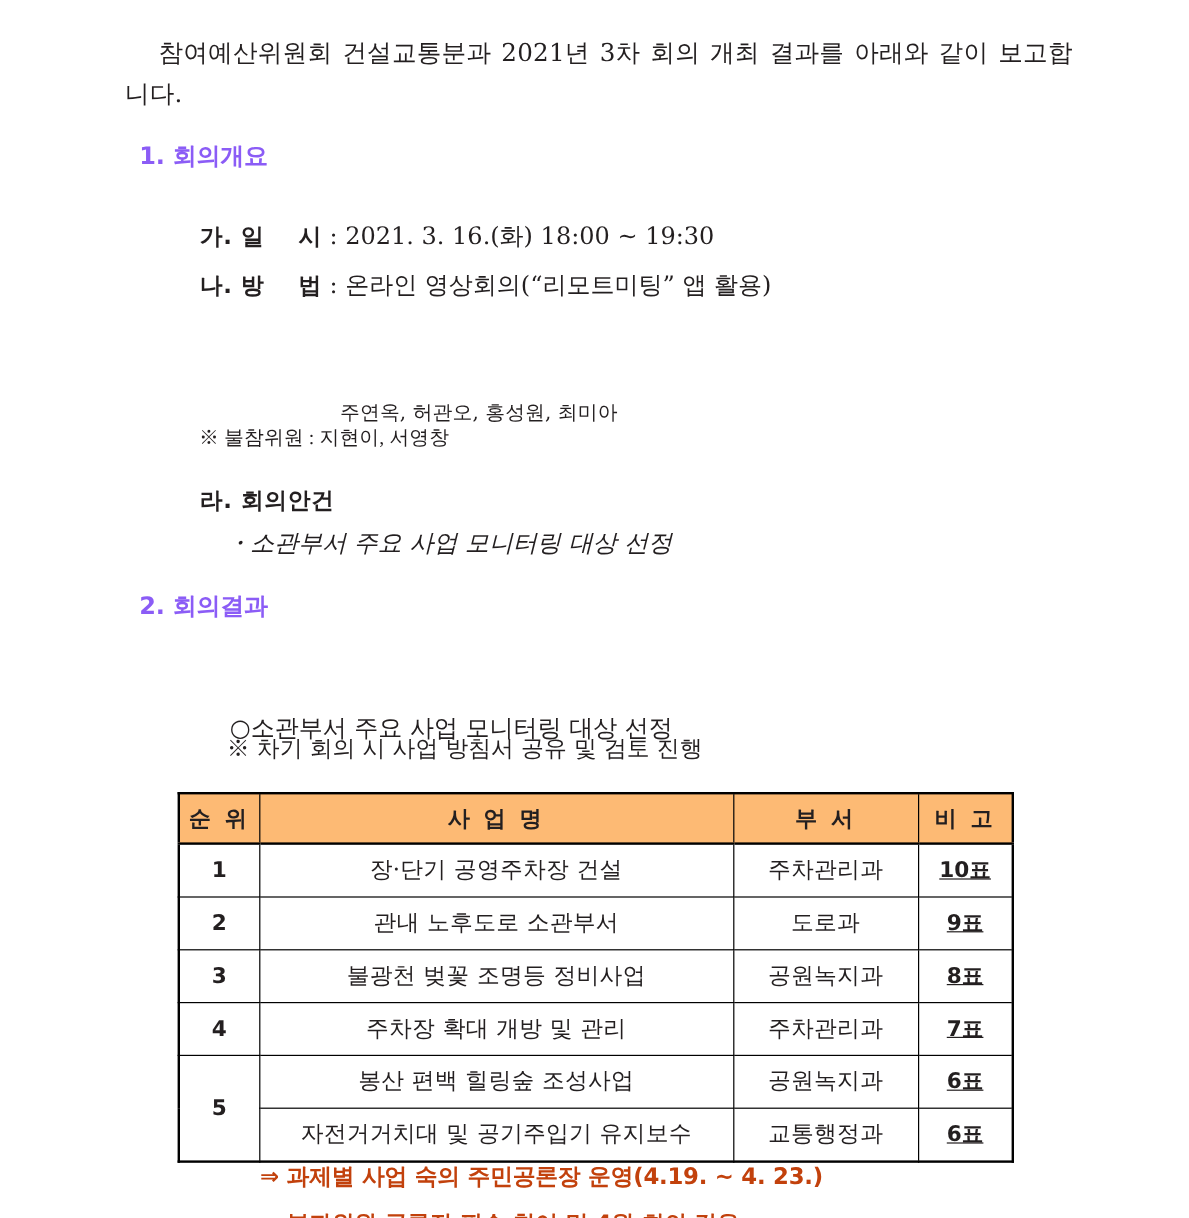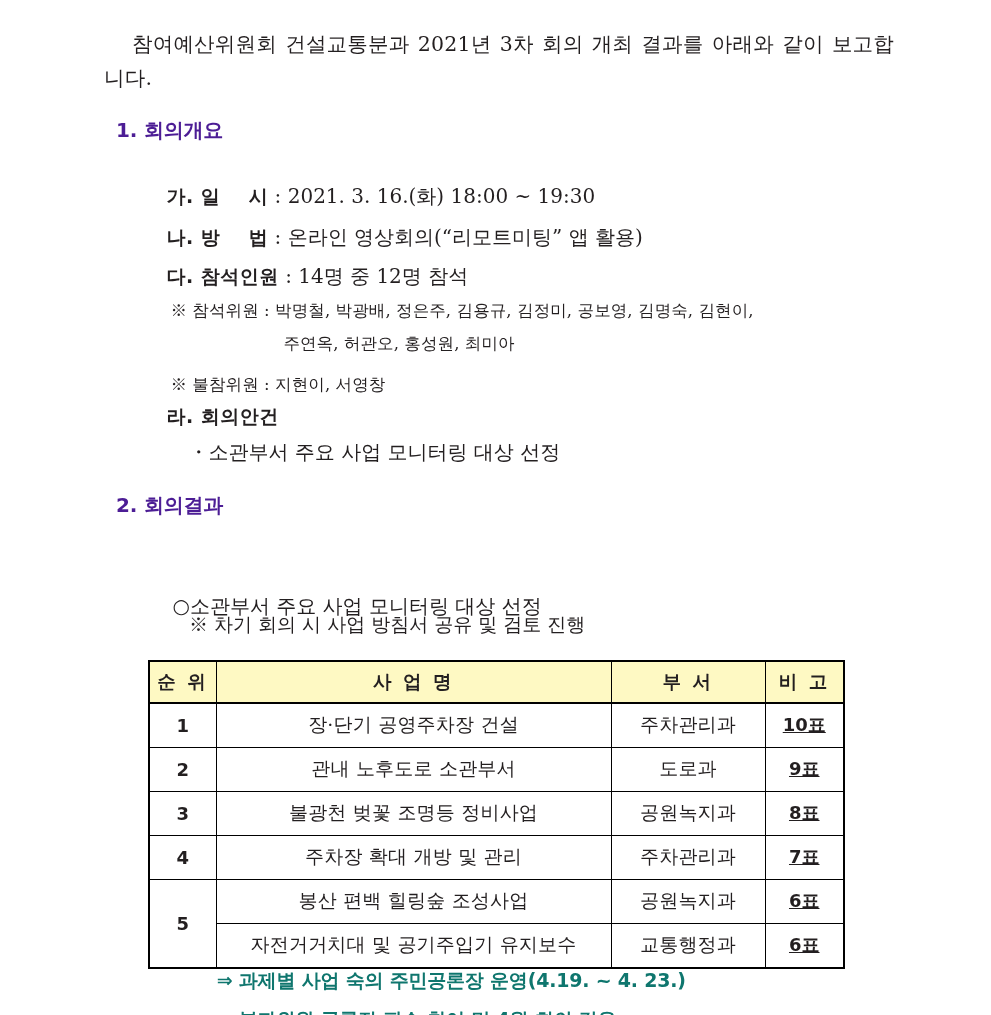--- a/index.html
+++ b/index.html
@@ -35,21 +35,21 @@
     text-align: justify;
   }
 
   
   .sec-head {
     position: absolute;
     font-family: "DejaVu Sans", "Liberation Sans", sans-serif;
     font-weight: bold;
     font-size: 20px;
     letter-spacing: -0.2px;
-    color: #4c1d95;
+    color: #8b5cf6;
   }
   #sec1-head { left: 116px; top: 117px; }
   #sec2-head { left: 116px; top: 492px; }
 
   
   .lvl2 {
     position: absolute;
     font-size: 20px;
     line-height: 24px;
     white-space: pre;
@@ -74,31 +74,31 @@
   
   .note {
     position: absolute;
     font-size: 16.5px;
     line-height: 22px;
     white-space: pre;
     letter-spacing: .1px;
   }
   #note-present  { left: 149px; top: 278px; }
   #note-present2 { left: 262px; top: 311px; }
-  #note-absent   { left: 149px; top: 352px; }
+  #note-absent   { left: 149px; top: 332px; font-family: Liberation Serif, serif; }
 
   
   .bullet {
     position: absolute;
     font-size: 20px;
     line-height: 24px;
     white-space: pre;
   }
-  #agenda-item   { left: 163px; top: 416px; }
-  #resolve-item  { left: 147px; top: 570px; }
+  #agenda-item   { left: 163px; top: 416px; font-style: italic; }
+  #resolve-item  { left: 166px; top: 570px; }
 
   #resolve-note {
     position: absolute;
     left: 189px;
     top: 612px;
     font-size: 19px;
     line-height: 24px;
     white-space: pre;
   }
 
@@ -119,21 +119,21 @@
   #result-table col.c-note { width: 79px; }
 
   #result-table th,
   #result-table td {
     border: 1px solid #000000;
     text-align: center;
     vertical-align: middle;
     font-family: "DejaVu Serif", "Liberation Serif", serif;
   }
   #result-table thead th {
-    background: #fef9c3;
+    background: #fdba74;
     font-family: "DejaVu Sans", "Liberation Sans", sans-serif;
     font-weight: bold;
     font-size: 18.5px;
     letter-spacing: 2.5px;
     padding: 7px 0 8px 0;
     border-bottom: 2.5px solid #000000;
   }
   #result-table tbody td {
     font-size: 19px;
     padding: 8px 0 9px 0;
@@ -147,21 +147,21 @@
   }
   #result-table tbody td.votes { letter-spacing: 0; text-decoration: underline; }
 
   
   .concl {
     position: absolute;
     font-family: "DejaVu Sans", "Liberation Sans", sans-serif;
     font-weight: bold;
     font-size: 19px;
     letter-spacing: -0.2px;
-    color: #0f766e;
+    color: #c2410c;
     white-space: pre;
   }
   #concl-1 { left: 191px; top: 946px; }
   #concl-2 { left: 191px; top: 985px; }
   #concl-2 .u { text-decoration: underline; text-underline-offset: 3px; }
 </style>
 </head>
 <body>
 
 <div class="page">
@@ -171,27 +171,21 @@
   <div class="sec-head" id="sec1-head">1. 회의개요</div>
 
   <div class="lvl2" id="l-datetime">
     <span class="lbl">가. 일    시</span><span class="val"> : </span><span class="val">2021. 3. 16.(화) 18:00 ~ 19:30</span>
   </div>
 
   <div class="lvl2" id="l-method">
     <span class="lbl">나. 방    법</span><span class="val"> : </span><span class="val">온라인 영상회의(“리모트미팅” 앱 활용)</span>
   </div>
 
-  <div class="lvl2" id="l-count">
-    <span class="lbl">다. 참석인원</span><span class="val"> : </span><span class="val">14명 중 12명 참석</span>
-  </div>
-
-  <div class="note" id="note-present">
-    <span>※ 참석위원 : </span><span>박명철, 박광배, 정은주, 김용규, 김정미, 공보영, 김명숙, 김현이,</span>
-  </div>
+
   <div class="note" id="note-present2">
     <span>주연옥, 허관오, 홍성원, 최미아</span>
   </div>
   <div class="note" id="note-absent">
     <span>※ 불참위원 : </span><span>지현이, 서영창</span>
   </div>
 
   <div class="lvl2" id="l-agenda">
     <span class="lbl">라. 회의안건</span>
   </div>

